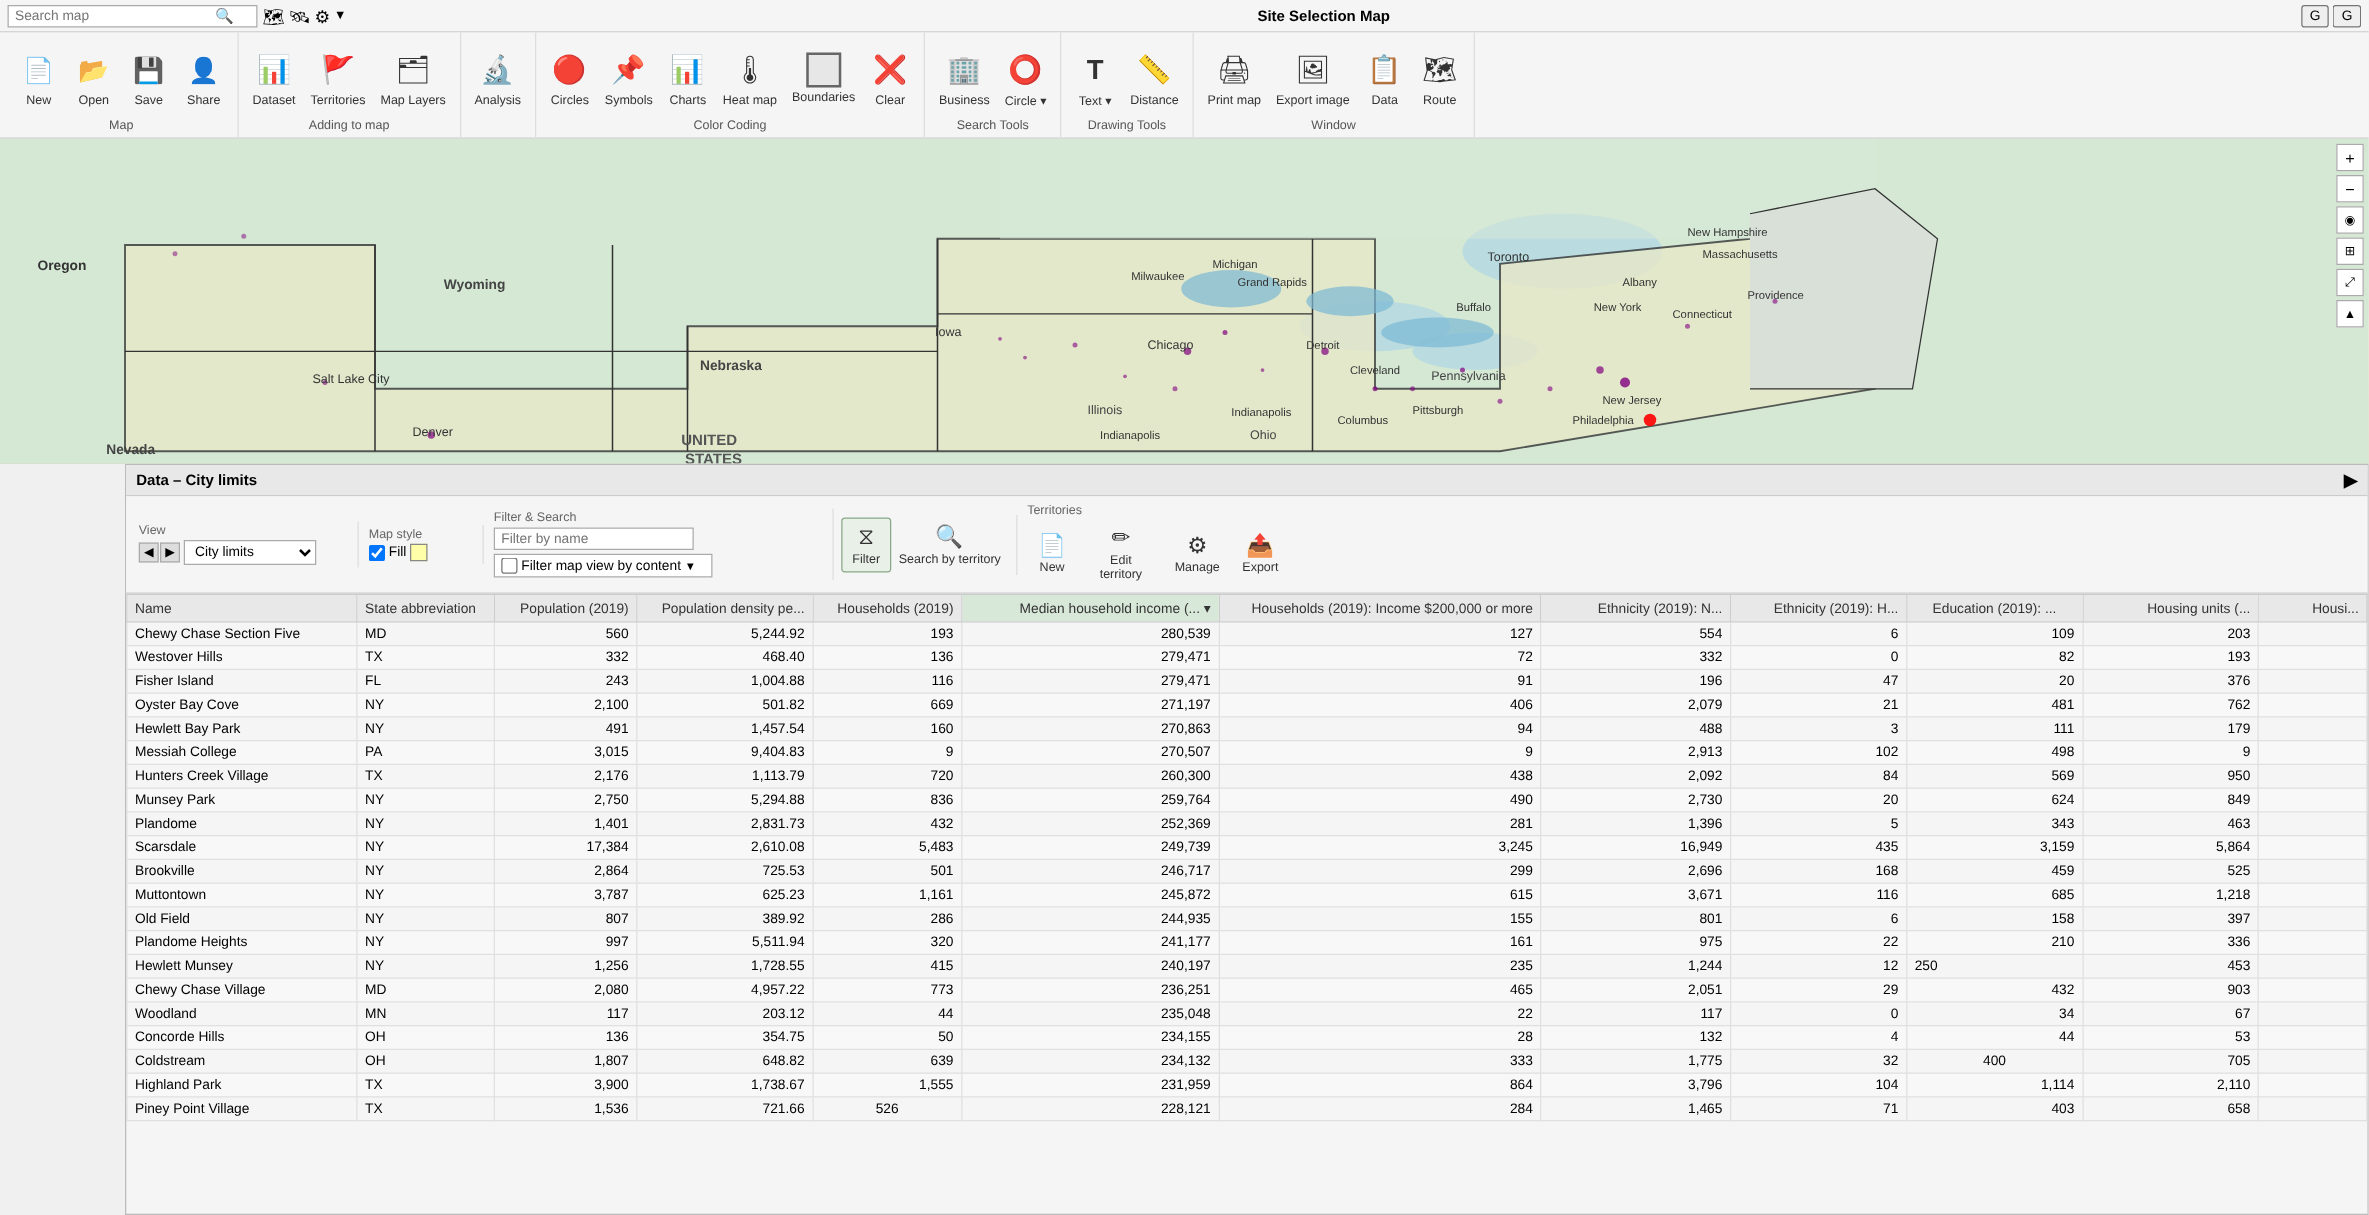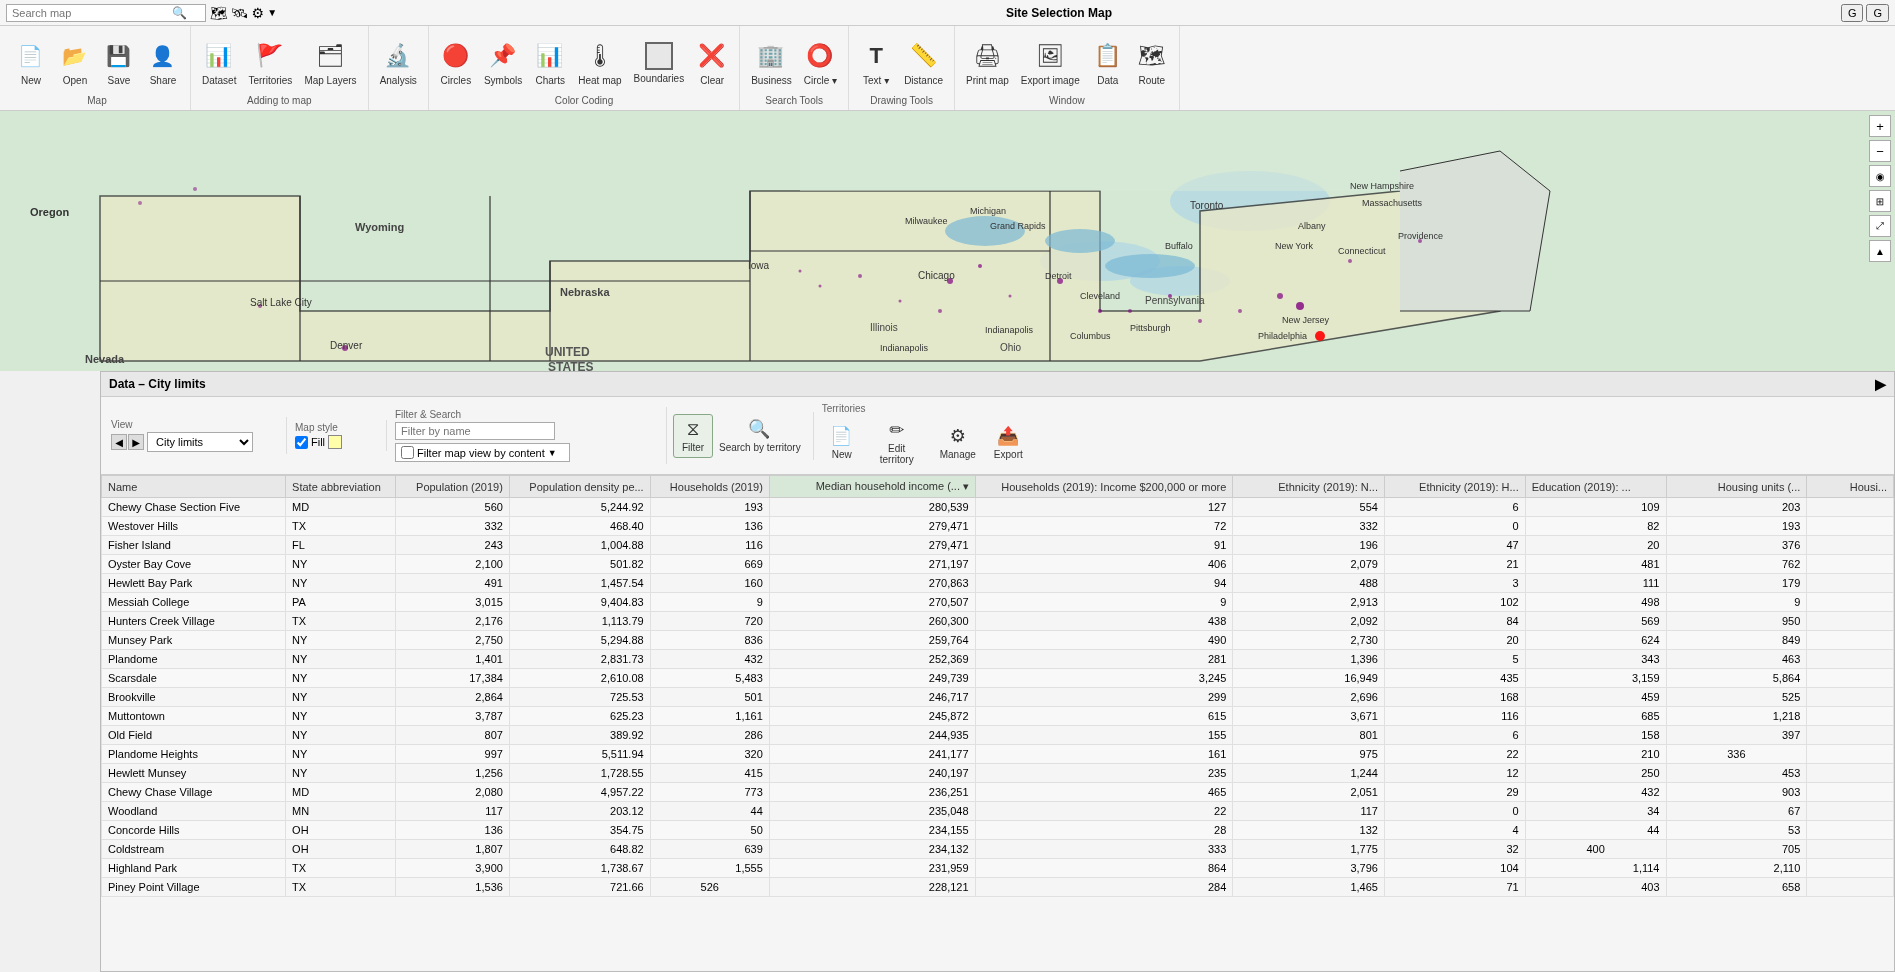--- a/index.html
+++ b/index.html
@@ -511,21 +511,21 @@
         <tr>
           <th style="min-width:170px;">Name</th>
           <th style="min-width:65px;">State abbreviation</th>
           <th style="min-width:105px;text-align:right;">Population (2019)</th>
           <th style="min-width:130px;text-align:right;">Population density pe...</th>
           <th style="min-width:110px;text-align:right;">Households (2019)</th>
           <th style="min-width:190px;text-align:right;background:#d8e8d8;">Median household income (... ▾</th>
           <th style="min-width:215px;text-align:right;">Households (2019): Income $200,000 or more</th>
           <th style="min-width:140px;text-align:right;">Ethnicity (2019): N...</th>
           <th style="min-width:130px;text-align:right;">Ethnicity (2019): H...</th>
-          <th style="min-width:130px;text-align:left;margin-top:34px;">Education (2019): ...</th>
+          <th style="min-width:130px;text-align:center;margin-top:34px;">Education (2019): ...</th>
           <th style="min-width:130px;text-align:right;">Housing units (...</th>
           <th style="min-width:80px;text-align:right;">Housi...</th>
         </tr>
       </thead>
       <tbody id="table-body">
       <tr>
             <td>Chewy Chase Section Five</td>
             <td>MD</td>
             <td style="text-align: right;">560</td>
             <td style="text-align: right;">5,244.92</td>
@@ -710,34 +710,34 @@
             <td>Plandome Heights</td>
             <td>NY</td>
             <td style="text-align: right;">997</td>
             <td style="text-align: right;">5,511.94</td>
             <td style="text-align: right;">320</td>
             <td style="text-align: right;">241,177</td>
             <td style="text-align: right;">161</td>
             <td style="text-align: right;">975</td>
             <td style="text-align: right;">22</td>
             <td style="text-align: right;">210</td>
-            <td style="text-align: center;">336</td>
+            <td style="text-align: right;">336</td>
             <td style="text-align: right;"></td>
           </tr>
           <tr>
             <td>Hewlett Munsey</td>
             <td>NY</td>
             <td style="text-align: right;">1,256</td>
             <td style="text-align: right;">1,728.55</td>
             <td style="text-align: right;">415</td>
             <td style="text-align: right;">240,197</td>
             <td style="text-align: right;">235</td>
             <td style="text-align: right;">1,244</td>
             <td style="text-align: right;">12</td>
-            <td style="text-align: right; margin-top: 36px;">250</td>
+            <td style="text-align: left; margin-top: 36px;">250</td>
             <td style="text-align: right;">453</td>
             <td style="text-align: right;"></td>
           </tr>
           <tr>
             <td>Chewy Chase Village</td>
             <td>MD</td>
             <td style="text-align: right;">2,080</td>
             <td style="text-align: right;">4,957.22</td>
             <td style="text-align: right;">773</td>
             <td style="text-align: right;">236,251</td>

